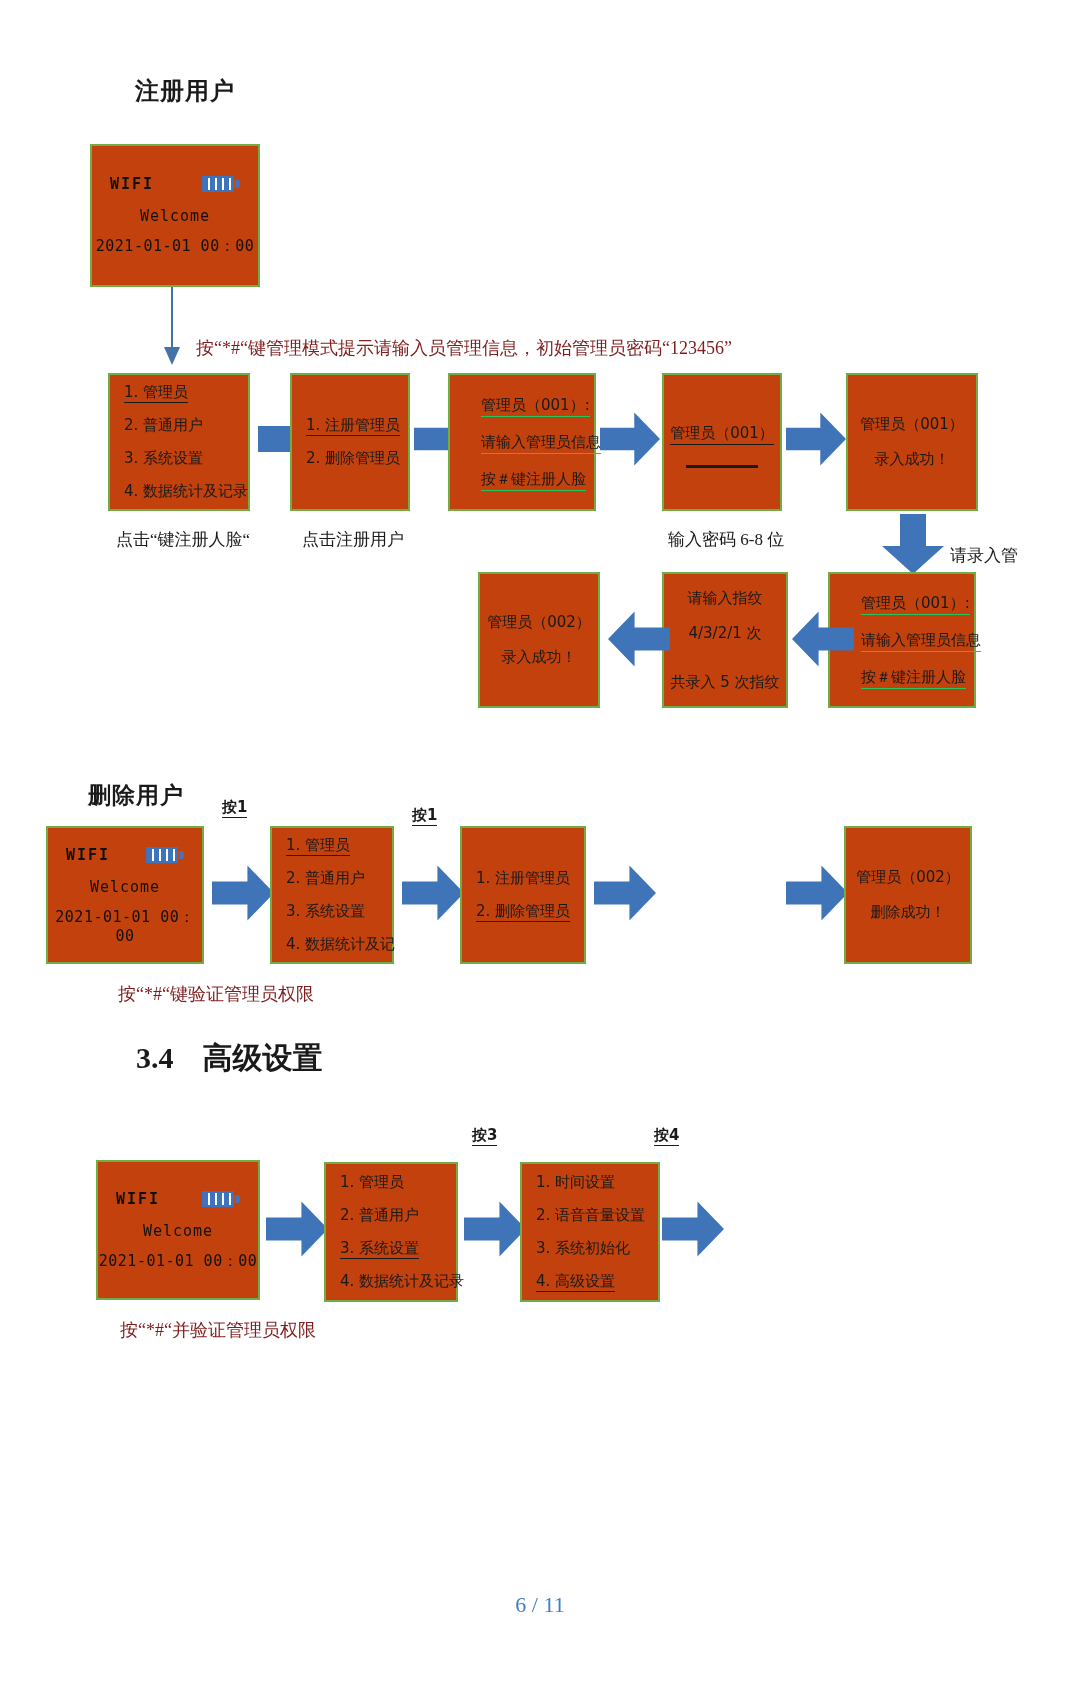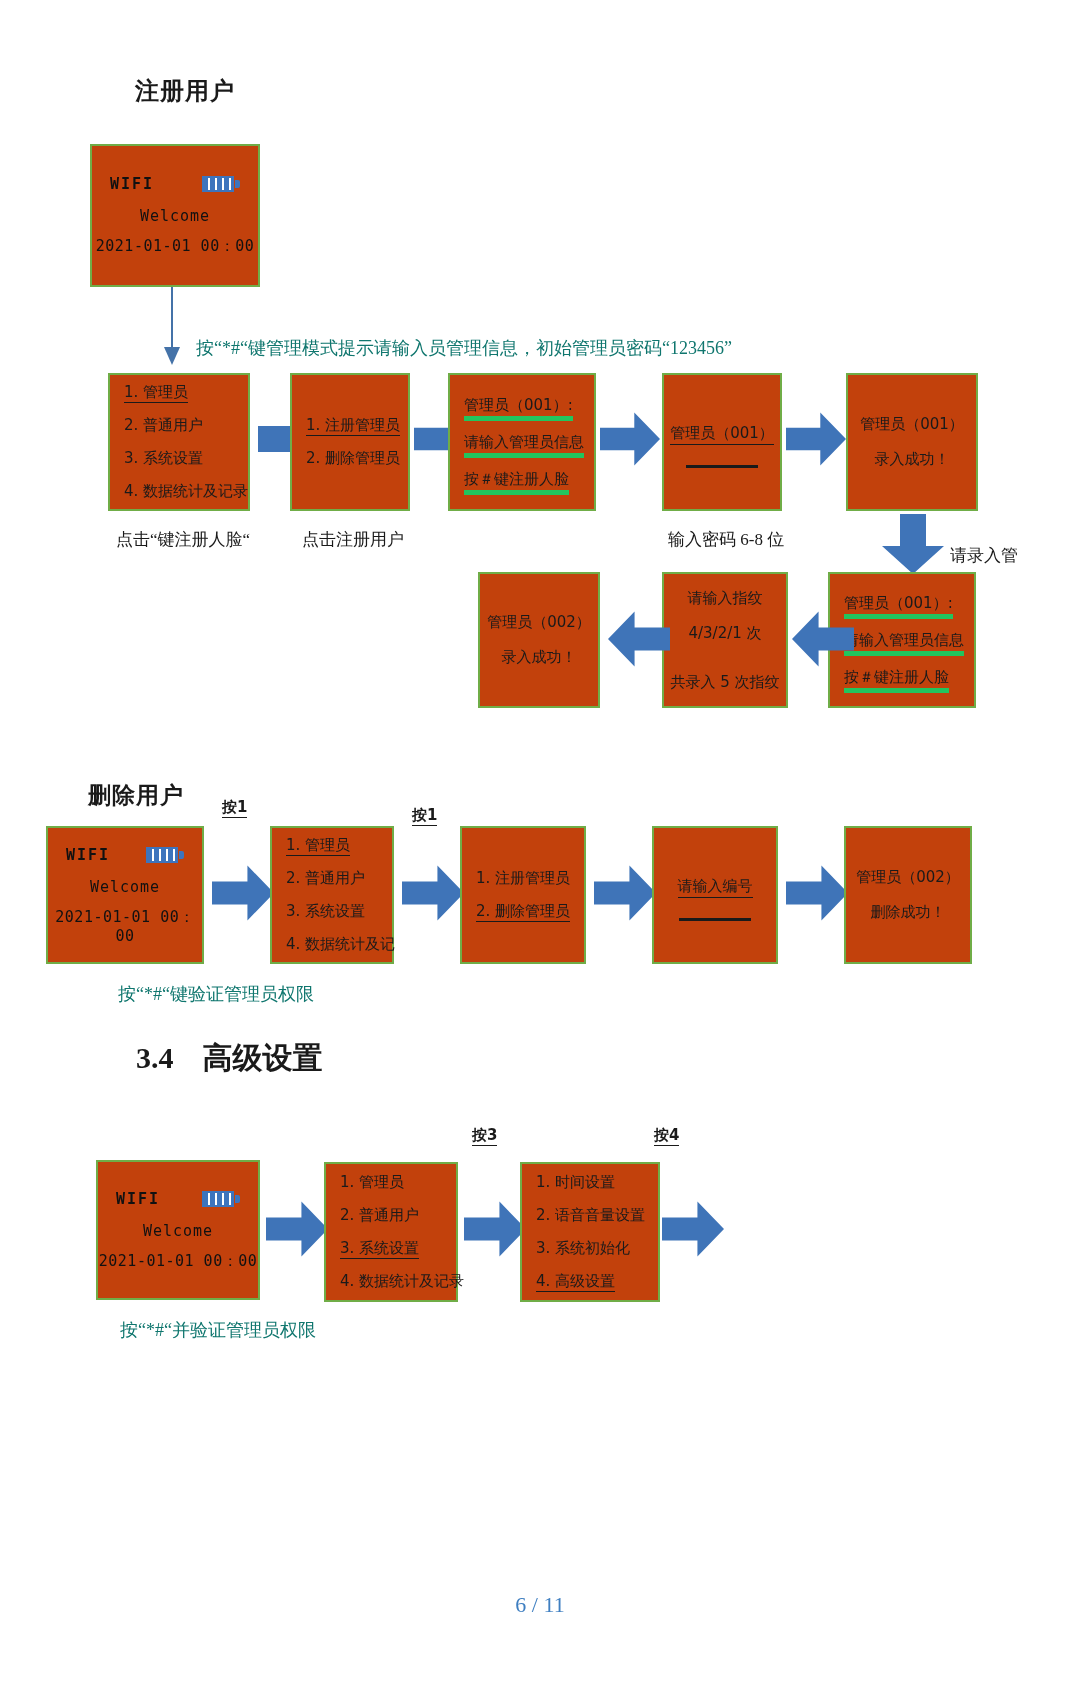--- a/index.html
+++ b/index.html
@@ -94,40 +94,40 @@
   }
   .ctext .ln{margin:8px 0;white-space:nowrap;}
   .ctext .ln.u span{border-bottom:1px solid #1a1a1a;padding-bottom:2px;}
   .ltext{
     font-family:"DejaVu Sans","Liberation Sans",sans-serif;
     font-size:15px;color:#1a1a1a;
     padding:0 14px;
     display:flex;flex-direction:column;justify-content:center;
   }
   .ltext .ln{margin:9px 0;white-space:nowrap;}
-  .ltext .ln.u span{border-bottom:5px solid #22c55e;padding-bottom:2px;}
+  .ltext .ln.u span{border-bottom:1px solid #22c55e;padding-bottom:2px;margin-left:17px;}
 
   
   .rule{
     height:0;border-top:3px solid #1a1a1a;width:72px;margin:14px auto 0 auto;
   }
 
   
   .cap{
     font-family:"Liberation Serif",serif;
     font-size:17px;color:#1a1a1a;white-space:nowrap;
   }
   .cap-s{
     font-family:"DejaVu Sans","Liberation Sans",sans-serif;
     font-size:15px;font-weight:bold;color:#1a1a1a;white-space:nowrap;
   }
   .cap-s span{border-bottom:1.5px solid #1a1a1a;padding-bottom:1px;}
   .note{
     font-family:"Liberation Serif",serif;
-    font-size:18px;color:#0f766e;white-space:nowrap;
+    font-size:18px;color:#7f1d1d;white-space:nowrap;
   }
 
   
   .arrow{display:block;}
 
   
   .footer{
     position:absolute;left:0;bottom:82px;width:100%;
     text-align:center;
     font-family:"Liberation Serif",serif;
@@ -310,26 +310,20 @@
     <div class="gbox-inner menu">
       <div class="mi">1. 注册管理员</div>
       <div class="mi u"><span>2. 删除管理员</span></div>
     </div>
   </div>
 
   <svg class="abs arrow" style="left:594px;top:862px;" width="62" height="62" viewBox="0 0 70 62">
     <polygon points="0,18 40,18 40,0 70,31 40,62 40,44 0,44" fill="#3f74b8"></polygon>
   </svg>
 
-  <div class="abs gbox" style="left:652px;top:826px;width:126px;height:138px;">
-    <div class="gbox-inner ctext">
-      <div class="ln u"><span>请输入编号</span></div>
-      <div class="rule"></div>
-    </div>
-  </div>
 
   <svg class="abs arrow" style="left:786px;top:862px;" width="62" height="62" viewBox="0 0 70 62">
     <polygon points="0,18 40,18 40,0 70,31 40,62 40,44 0,44" fill="#3f74b8"></polygon>
   </svg>
 
   <div class="abs gbox" style="left:844px;top:826px;width:128px;height:138px;">
     <div class="gbox-inner ctext">
       <div class="ln">管理员（002）</div>
       <div class="ln">删除成功！</div>
     </div>

